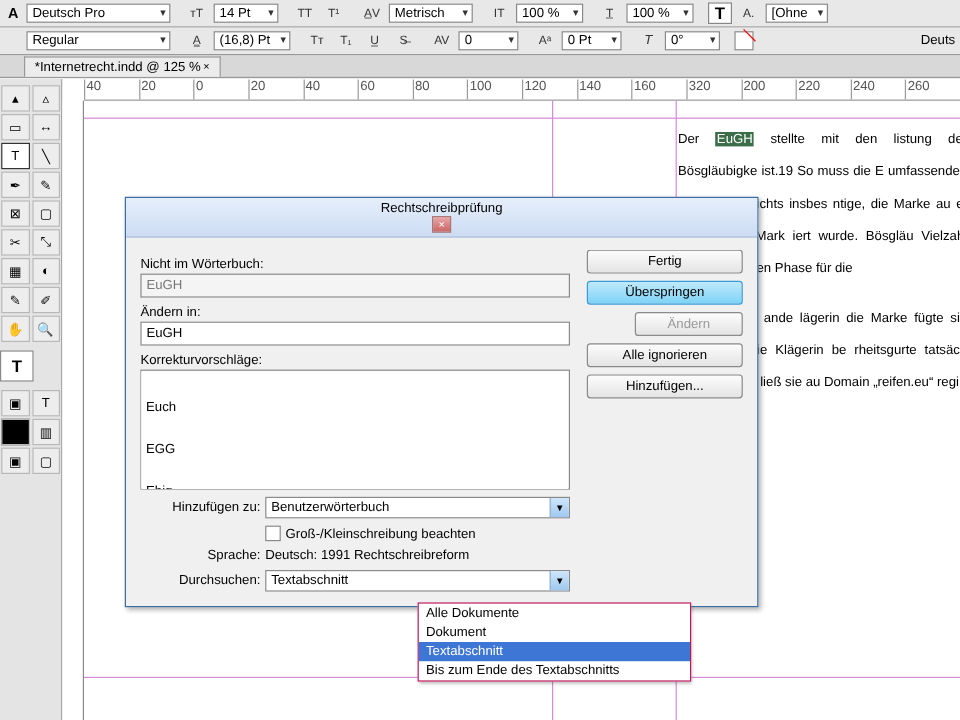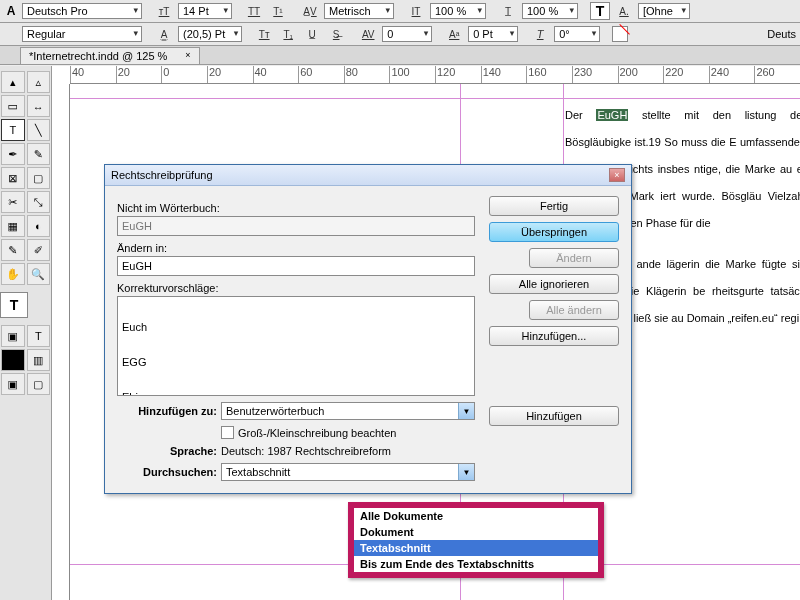--- a/index.html
+++ b/index.html
@@ -1,58 +1,58 @@
 <!DOCTYPE html>
 <html><head>
 <meta charset="utf-8">
 <style>
 *{box-sizing:border-box;margin:0;padding:0;font-family:Tahoma,Arial,sans-serif;font-size:11px;}
 body{background:#ededed;width:800px;height:600px;overflow:hidden;position:relative;}
 .toolbar-top{background:#e8e8e8;border-bottom:1px solid #999;display:flex;align-items:center;padding:2px 4px;gap:4px;}
 .toolbar-top .A-icon{width:14px;height:16px;display:flex;align-items:center;justify-content:center;font-weight:bold;font-size:12px;}
 .dropdown{background:#fff;border:1px solid #888;padding:1px 16px 1px 4px;position:relative;min-width:80px;}
 .dropdown::after{content:"▾";position:absolute;right:3px;top:1px;font-size:9px;color:#333;}
-.toolbar-icon{width:20px;height:18px;display:flex;align-items:center;justify-content:center;border:1px solid transparent;font-size:10px;color:#333;text-decoration:underline;}
+.toolbar-icon{width:20px;height:18px;display:flex;align-items:center;justify-content:center;border:1px solid transparent;font-size:10px;color:#333;}
 .tabbar{background:#d8d8d8;border-bottom:1px solid #999;display:flex;align-items:center;padding:0 2px;}
 .gripper{width:18px;height:18px;display:inline-block;}
-.doc-tab{background:#ececec;border:1px solid #999;border-bottom:none;padding:2px 8px;display:flex;align-items:flex-start;gap:18px;}
+.doc-tab{background:#ececec;border:1px solid #999;border-bottom:none;padding:2px 8px;display:flex;align-items:flex-start;gap:2px;}
 .doc-tab .close{font-size:9px;}
 .workspace{position:absolute;top:66px;left:0;right:0;bottom:0;display:flex;}
 .tool-panel{width:52px;background:#e4e4e4;border-right:1px solid #999;display:flex;flex-direction:column;padding-top:4px;}
 .tool-row{display:flex;}
 .tool-btn{width:24px;height:22px;border:1px solid #b8b8b8;background:#ededed;display:flex;align-items:center;justify-content:center;font-size:11px;margin:1px;}
 .tool-btn.sel{background:#fff;border:1px solid #333;}
 .canvas{flex:1;position:relative;background:#fff;overflow:hidden;}
 .ruler-h{position:absolute;top:0;left:18px;right:0;height:18px;background:#fff;border-bottom:1px solid #888;display:flex;font-size:8px;overflow:hidden;}
 .ruler-h .tick{width:60px;border-left:1px solid #999;padding-left:1px;color:#555;height:18px;}
 .ruler-v{position:absolute;top:18px;left:0;width:18px;bottom:0;background:#fff;border-right:1px solid #888;}
 .page-area{position:absolute;top:18px;left:18px;right:0;bottom:0;background:#fff;}
 .guide-h{position:absolute;left:0;right:0;height:1px;background:#d68ad6;}
 .guide-v{position:absolute;top:0;bottom:0;width:1px;background:#d68ad6;}
 .text-frame{position:absolute;top:16px;left:495px;right:-6px;bottom:-6px;color:#000;font-family:"Minion Pro",Georgia,serif;font-size:18px;line-height:1.5;text-align:justify;overflow:hidden;}
 .hl{background:#3a6d48;color:#fff;padding:0 1px;}
 .dialog{position:absolute;top:164px;left:104px;width:528px;background:#f0f0f0;border:1px solid #3a6ea5;box-shadow:2px 2px 4px rgba(0,0,0,.3);}
-.dialog-title{background:linear-gradient(#e6eefb,#cddcf3);border-bottom:1px solid #9fb8d9;padding:3px 6px;display:flex;justify-content:space-between;align-items:center;}
+.dialog-title{background:linear-gradient(#e6eefb,#cddcf3);border-bottom:1px solid #9fb8d9;padding:3px 6px;display:flex;justify-content:space-between;align-items:center;flex-direction:column;}
 .dialog-title .close-btn{width:16px;height:14px;border:1px solid #a77;background:linear-gradient(#e8a6a6,#c66);color:#fff;font-size:9px;text-align:center;line-height:12px;}
 .dialog-body{padding:10px 12px 12px;display:flex;gap:14px;}
 .col-l{flex:1;}
 .col-r{width:130px;display:flex;flex-direction:column;gap:6px;}
 .dlg-btn{background:linear-gradient(#fcfcfc,#e4e4e4);border:1px solid #8a8a8a;border-radius:3px;padding:3px 4px;text-align:center;}
 .dlg-btn.primary{background:linear-gradient(#bfe9fb,#7dd3f7);border:1px solid #3b9bd8;}
 .dlg-btn.disabled{color:#999;margin-left:40px;}
 .field-label{display:block;margin-top:6px;margin-bottom:2px;}
 .txt-in{width:100%;background:#fff;border:1px solid #8a8a8a;padding:3px 4px;}
 .txt-in.ro{background:#f4f4f4;color:#777;}
 .list{width:100%;background:#fff;border:1px solid #8a8a8a;height:100px;overflow:auto;padding:2px;}
 .list-item{padding:1px 2px;margin-top:21px;}
-.inline-label{display:inline-block;width:100px;text-align:right;margin-right:4px;font-weight:bold;}
+.inline-label{display:inline-block;width:100px;text-align:right;margin-right:4px;}
 .form-row{display:flex;align-items:center;margin-top:6px;}
 .select{background:#fff;border:1px solid #8a8a8a;padding:2px 18px 2px 4px;position:relative;flex:1;}
 .select .arrow{position:absolute;right:0;top:0;bottom:0;width:16px;background:linear-gradient(#cfe6fb,#9fc8ef);border-left:1px solid #7da9d0;display:flex;align-items:center;justify-content:center;font-size:8px;}
-.popup{position:absolute;top:502px;left:348px;width:256px;background:#fff;border:6px solid #be185d;box-shadow:1px 2px 3px rgba(0,0,0,.3);font-weight:bold;}
+.popup{position:absolute;top:502px;left:348px;width:228px;background:#fff;border:1px solid #be185d;box-shadow:1px 2px 3px rgba(0,0,0,.3);}
 .popup .opt{padding:2px 6px;}
 .popup .opt.sel{background:#3e76d6;color:#fff;}
 .checkbox{width:13px;height:13px;border:1px solid #888;background:#fff;display:inline-block;margin-right:4px;vertical-align:middle;}
 .sep{width:4px;}
 .swatch{width:16px;height:16px;display:inline-block;}
 .toolbars{position:relative;}
 .char-panel{border:1px solid #888;width:28px;height:26px;background:#fff;display:flex;align-items:center;justify-content:center;font-weight:bold;font-size:14px;}
 </style>
 </head>
 <body>
@@ -79,21 +79,21 @@
   <div class="sep"></div>
   <div class="char-panel" style="width:20px;height:18px">T</div>
   <span class="toolbar-icon">A.</span>
   <div class="dropdown" style="min-width:40px">[Ohne</div>
 </div>
 <div class="toolbar-top">
   <div style="width:14px"></div>
   <div class="dropdown" style="min-width:120px">Regular</div>
   <div class="sep"></div>
   <span class="toolbar-icon">A͇</span>
-  <div class="dropdown" style="min-width:60px">(20,5) Pt</div>
+  <div class="dropdown" style="min-width:60px">(16,8) Pt</div>
   <div class="sep"></div>
   <span class="toolbar-icon">Tᴛ</span>
   <span class="toolbar-icon">T₁</span>
   <span class="toolbar-icon">U̲</span>
   <span class="toolbar-icon">S̶</span>
   <div class="sep"></div>
   <span class="toolbar-icon">AV</span>
   <div class="dropdown" style="min-width:50px">0</div>
   <div class="sep"></div>
   <span class="toolbar-icon">Aᵃ</span>
@@ -183,21 +183,21 @@
         <div class="tick">20</div>
         <div class="tick">0</div>
         <div class="tick">20</div>
         <div class="tick">40</div>
         <div class="tick">60</div>
         <div class="tick">80</div>
         <div class="tick">100</div>
         <div class="tick">120</div>
         <div class="tick">140</div>
         <div class="tick">160</div>
-        <div class="tick">230</div>
+        <div class="tick">320</div>
         <div class="tick">200</div>
         <div class="tick">220</div>
         <div class="tick">240</div>
         <div class="tick">260</div>
       </div>
     <div class="ruler-v"></div>
     <div class="page-area">
       <div class="guide-h" style="top:14px"></div>
       <div class="guide-v" style="left:390px"></div>
       <div class="guide-v" style="left:493px"></div>
@@ -236,36 +236,34 @@
       <div class="form-row">
         <span class="inline-label">Hinzufügen zu:</span>
         <div class="select"><span>Benutzerwörterbuch</span><span class="arrow">▼</span></div>
       </div>
       <div class="form-row" style="margin-left:104px">
         <span class="checkbox"></span>
         <span>Groß-/Kleinschreibung beachten</span>
       </div>
       <div class="form-row">
         <span class="inline-label">Sprache:</span>
-        <span>Deutsch: 1987 Rechtschreibreform</span>
+        <span>Deutsch: 1991 Rechtschreibreform</span>
       </div>
       <div class="form-row">
         <span class="inline-label">Durchsuchen:</span>
         <div class="select"><span>Textabschnitt</span><span class="arrow">▼</span></div>
       </div>
     </div>
     <div class="col-r">
       <div class="dlg-btn">Fertig</div>
       <div class="dlg-btn primary">Überspringen</div>
       <div class="dlg-btn disabled">Ändern</div>
       <div class="dlg-btn">Alle ignorieren</div>
-      <div class="dlg-btn disabled">Alle ändern</div>
       <div class="dlg-btn">Hinzufügen...</div>
       <div style="height:48px"></div>
-      <div class="dlg-btn">Hinzufügen</div>
     </div>
   </div>
 </div>
 
 <div class="popup" id="searchPopup">
     <div class="opt">Alle Dokumente</div>
     <div class="opt">Dokument</div>
     <div class="opt sel">Textabschnitt</div>
     <div class="opt">Bis zum Ende des Textabschnitts</div>
   </div>

